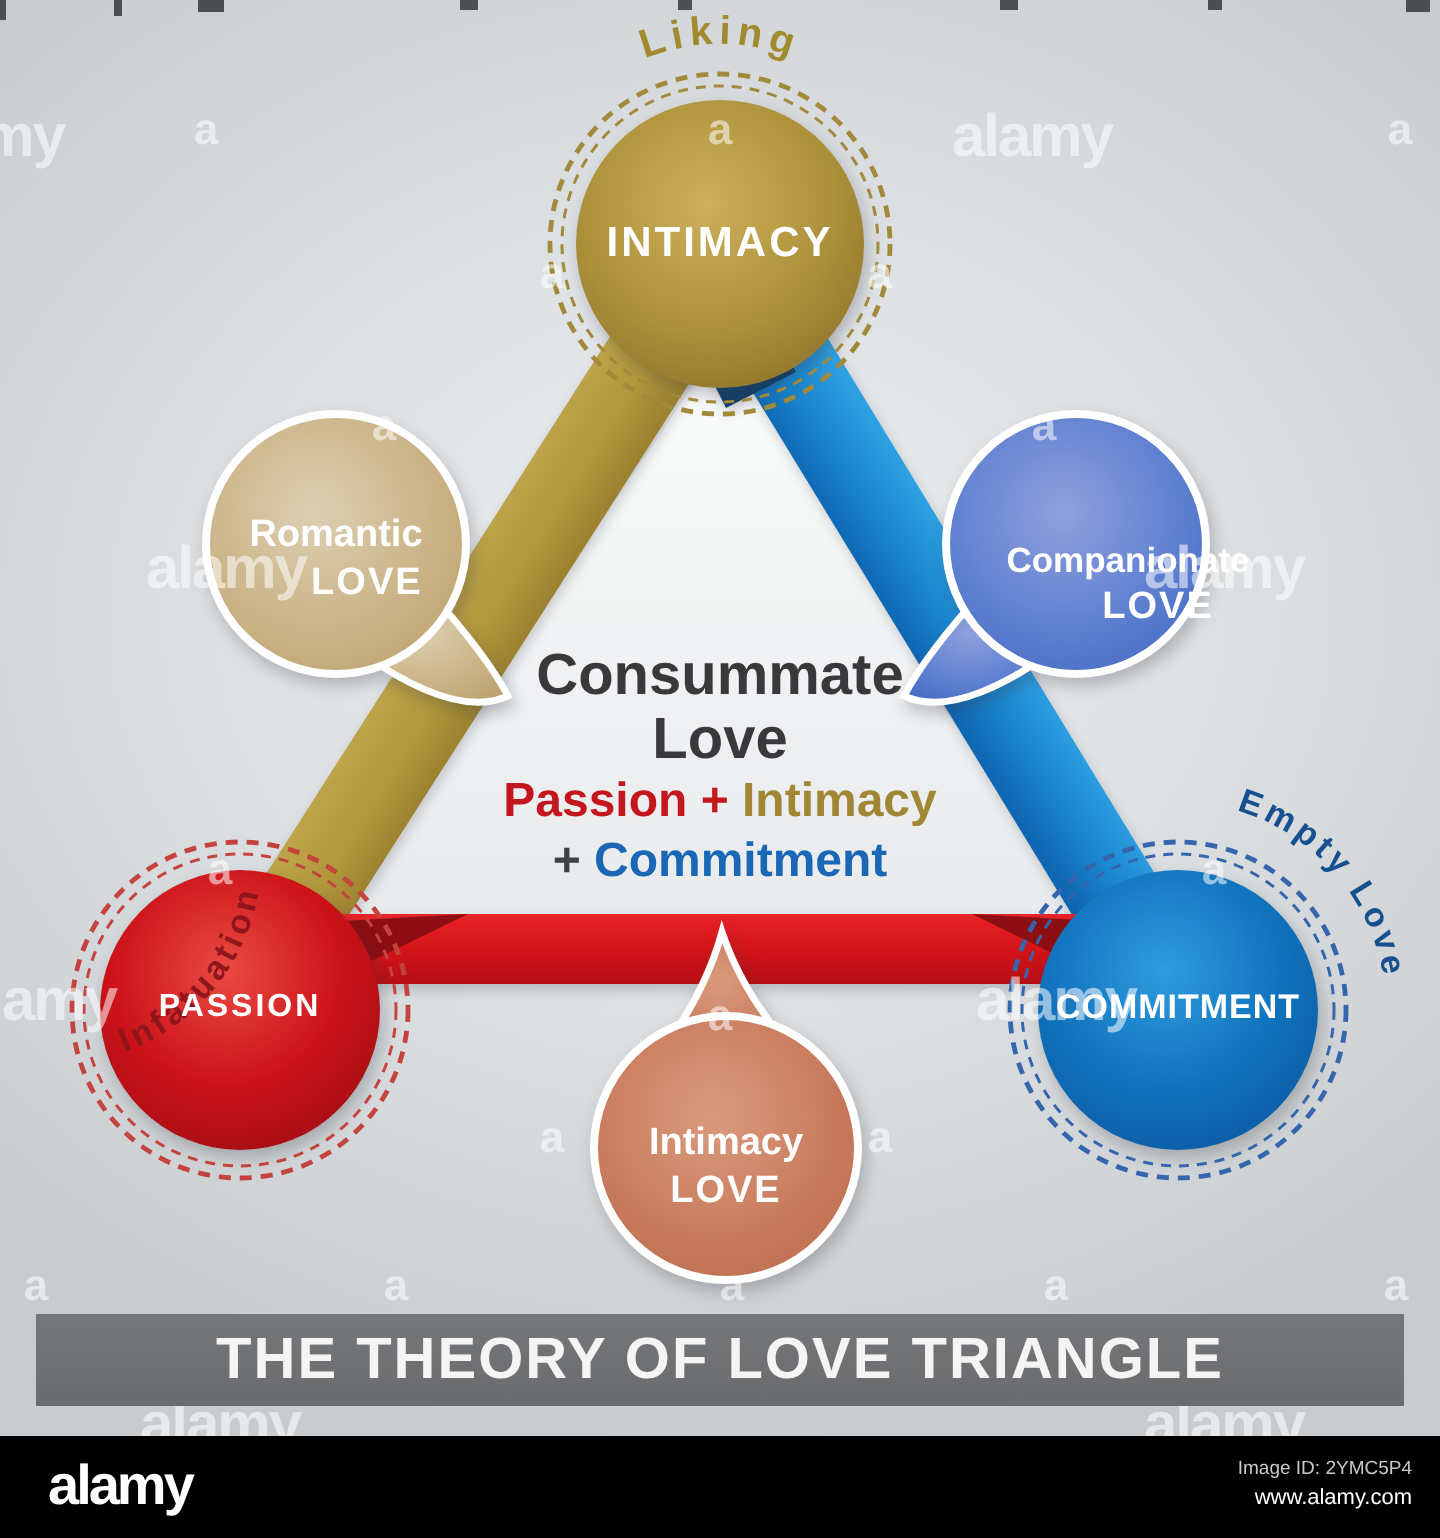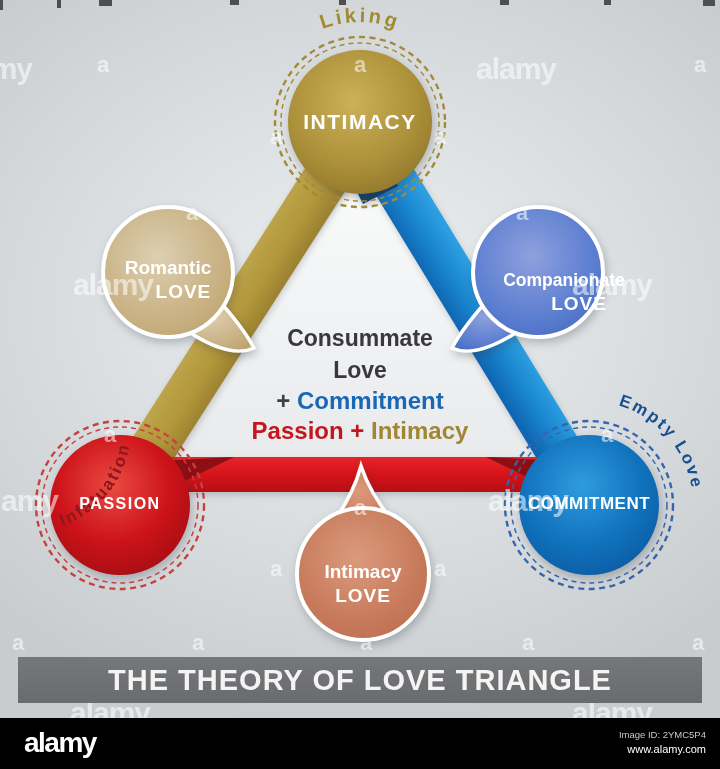--- a/index.html
+++ b/index.html
@@ -23,21 +23,21 @@
   
   .bubble-text{position:absolute;color:#fff;font-weight:bold;text-align:center;transform:translate(-50%,-50%);line-height:24px;}
   .bubble-text .l1{font-size:19px;}
   .bubble-text .l2{font-size:19px;letter-spacing:1px;}
   .bubble-text.compan .l1{font-size:17.5px;}
   .bubble-text.roman .l2{margin-left:20px;}
   .bubble-text.compan .l2{margin-left:30px;}
 
   
   .center-text{position:absolute;left:0;top:322px;width:720px;text-align:center;font-weight:bold;}
-  .center-text .big{font-size:23px;line-height:32px;color:#39393b;}
+  .center-text .big{font-size:29px;line-height:32px;color:#39393b;}
   .center-text .formula{font-size:24px;line-height:30px;}
 
   
   .wm{position:absolute;color:#fff;opacity:.55;font-weight:bold;white-space:nowrap;transform:translate(-50%,0);}
   .wm.brand{font-size:30px;letter-spacing:-1px;}
   .wm.letter{font-size:22px;}
   .remnant{position:absolute;top:0;background:#35383a;opacity:.85;}
 
   
   .banner{
@@ -186,22 +186,22 @@
     <div class="l2">LOVE</div>
   </div>
   <div class="bubble-text" style="left:363px;top:584px;">
     <div class="l1">Intimacy</div>
     <div class="l2">LOVE</div>
   </div>
 
   <div class="center-text">
     <div class="big">Consummate</div>
     <div class="big">Love</div>
+    <div class="formula"><span style="color: rgb(196, 22, 30);">Passion + </span><span style="color: rgb(161, 134, 52);">Intimacy</span></div>
     <div class="formula"><span style="color: rgb(63, 65, 71);">+ </span><span style="color: rgb(26, 103, 181);">Commitment</span></div>
-    <div class="formula"><span style="color: rgb(196, 22, 30);">Passion + </span><span style="color: rgb(161, 134, 52);">Intimacy</span></div>
   </div>
 
   <div id="wm-layer">
       <span class="wm brand" style="left: -8px; top: 52px;">alamy</span>
       <span class="wm letter" style="left: 103px; top: 52px;">a</span>
       <span class="wm letter" style="left: 360px; top: 52px;">a</span>
       <span class="wm brand" style="left: 516px; top: 52px;">alamy</span>
       <span class="wm letter" style="left: 700px; top: 52px;">a</span>
       <span class="wm letter" style="left: 276px; top: 124px;">a</span>
       <span class="wm letter" style="left: 440px; top: 124px;">a</span>

